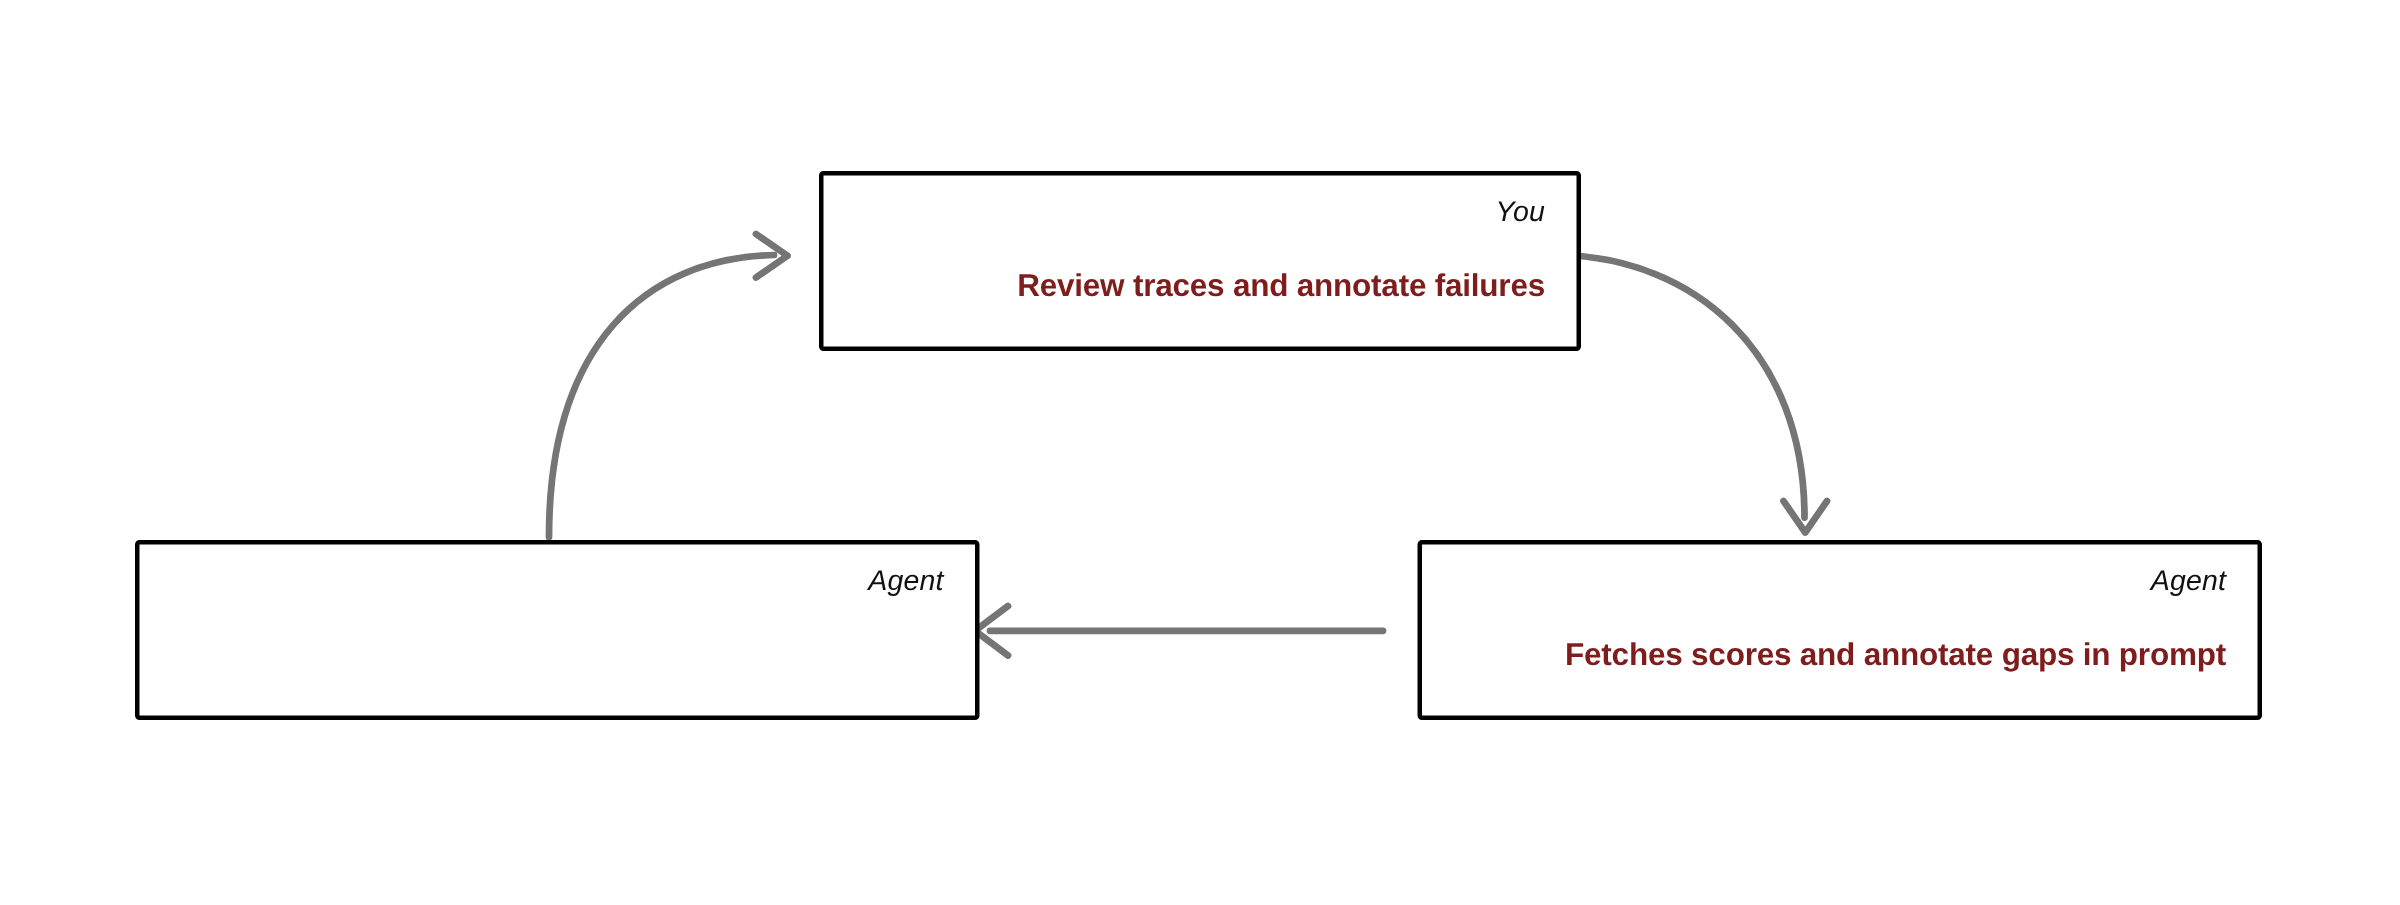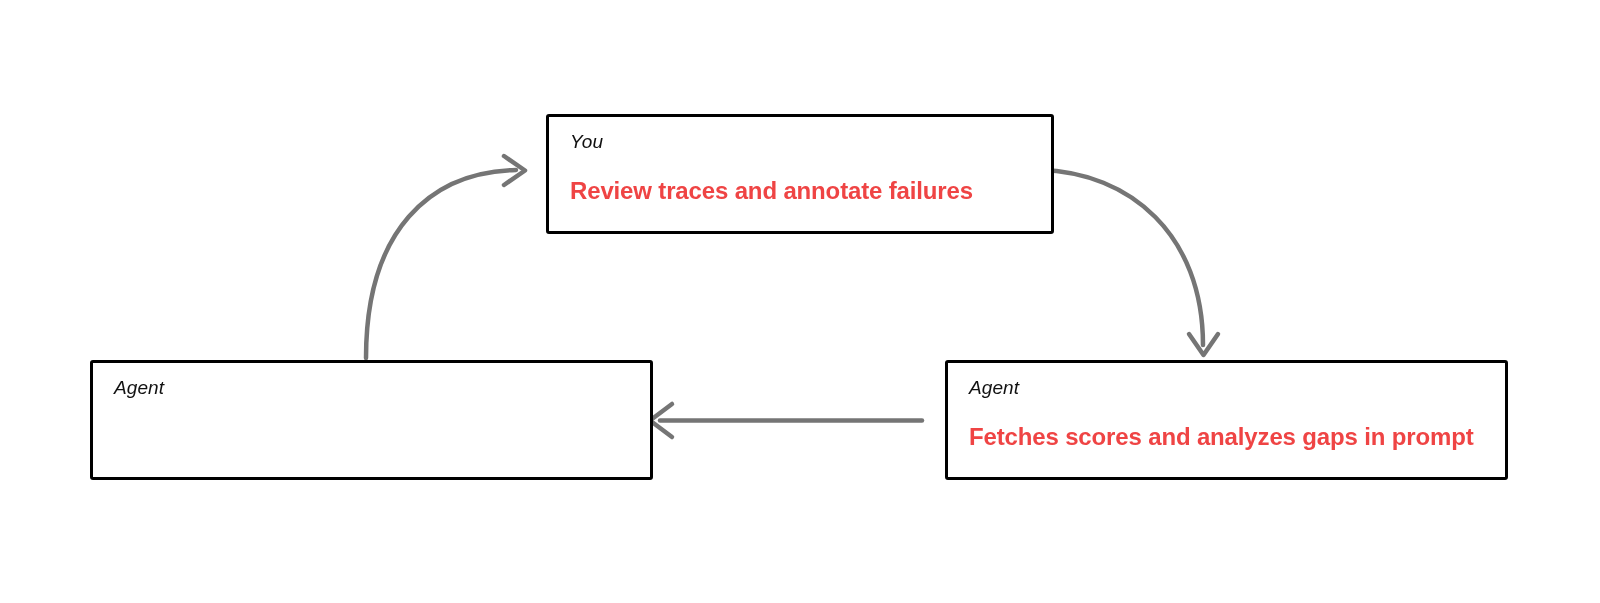--- a/index.html
+++ b/index.html
@@ -27,36 +27,37 @@
     height: 603px;
     pointer-events: none;
   }
   .node {
     position: absolute;
     box-sizing: border-box;
     background: #ffffff;
     border: 3px solid #000000;
     border-radius: 3px;
     padding: 14px 21px 0 21px;
+    text-align: right;
   }
   .node-role {
     font-style: italic;
     font-weight: 400;
     font-size: 19px;
     line-height: 22px;
     color: #111111;
     letter-spacing: 0.1px;
     white-space: nowrap;
   }
   .node-title {
     margin-top: 25px;
     font-weight: 700;
-    font-size: 24px;
+    font-size: 21px;
     line-height: 25px;
-    color: #ef4444;
+    color: #7f1d1d;
     letter-spacing: -0.15px;
     white-space: nowrap;
   }
   
   #node-you {
     left: 546px;
     top: 114px;
     width: 508px;
     height: 120px;
   }
@@ -100,16 +101,16 @@
     <div class="node-role">You</div>
     <div class="node-title">Review traces and annotate failures</div>
   </div>
 
   <div id="node-update" class="node">
     <div class="node-role">Agent</div>
   </div>
 
   <div id="node-fetch" class="node">
     <div class="node-role">Agent</div>
-    <div class="node-title">Fetches scores and analyzes gaps in prompt</div>
+    <div class="node-title">Fetches scores and annotate gaps in prompt</div>
   </div>
 
 </div>
 
 </body></html>

